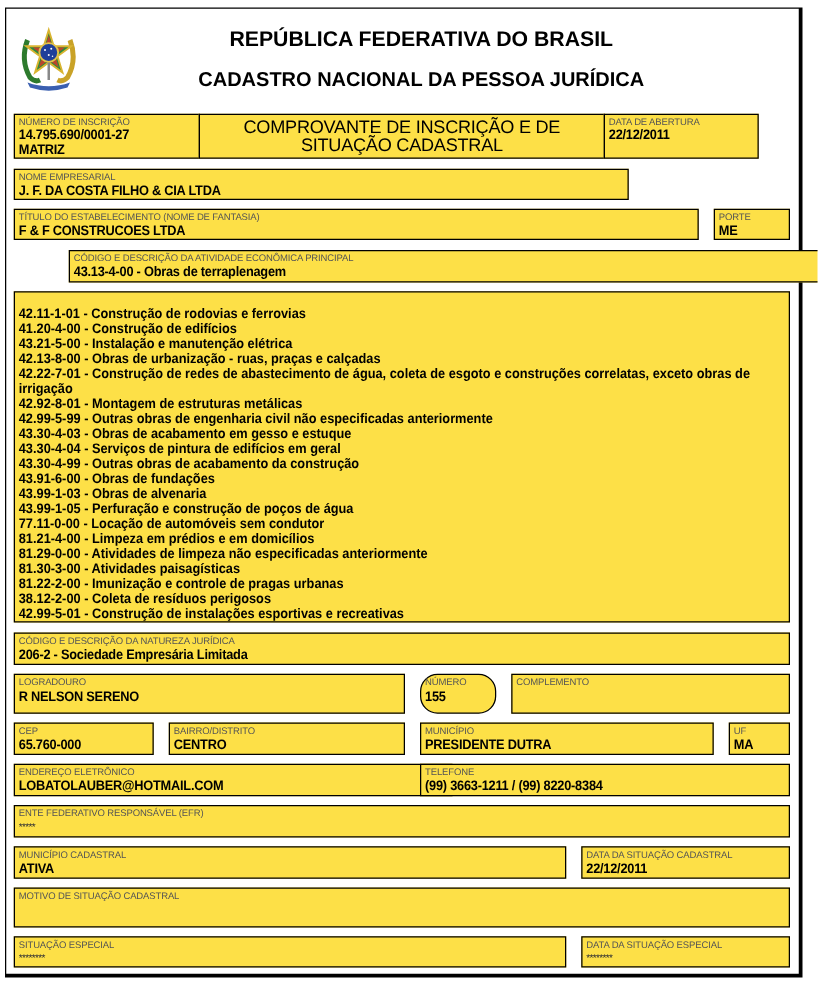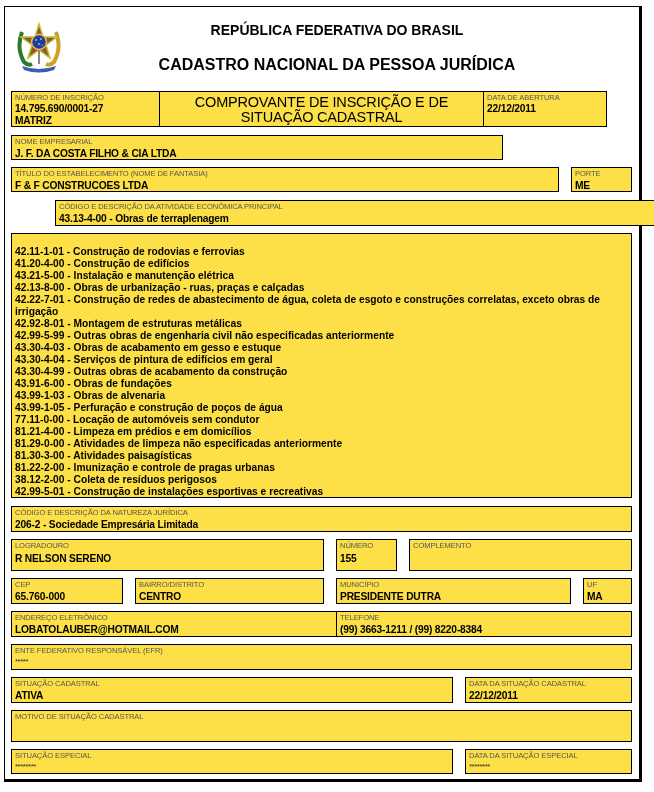--- a/index.html
+++ b/index.html
@@ -40,21 +40,21 @@
       <circle cx="27" cy="19" r="0.8" fill="#fff"></circle>
     <circle cx="25" cy="24" r="0.8" fill="#fff"></circle>
       <circle cx="28" cy="25" r="0.6" fill="#fff"></circle>
 
     <rect x="24" y="30" width="2" height="14" fill="#888"></rect>
 
     <path d="M8 46 Q25 52 42 46 L40 50 Q25 55 10 50 Z" fill="#3a5fb0"></path>
   </svg>
 </div>
 
-<div class="h1" style="top:22px; font-size:14px; left:0; padding-left:20px; box-sizing:border-box;">REPÚBLICA FEDERATIVA DO BRASIL</div>
+<div class="h1" style="top:22px; font-size:17px; left:0; padding-left:20px; box-sizing:border-box;">REPÚBLICA FEDERATIVA DO BRASIL</div>
 <div class="h1" style="top:56px; font-size:16px; padding-left:20px; box-sizing:border-box;">CADASTRO NACIONAL DA PESSOA JURÍDICA</div>
 
 <div class="box" style="left:11px; top:91px; width:149px; height:36px;">
   <span class="lbl">NÚMERO DE INSCRIÇÃO</span>
   <span class="val" style="top:10px;">14.795.690/0001-27</span>
   <span class="val" style="top:22px;">MATRIZ</span>
 </div>
 <div class="box" style="left:159px; top:91px; width:325px; height:36px;">
   <div class="title-doc" style="padding:0 14px;">COMPROVANTE DE INSCRIÇÃO E DE SITUAÇÃO CADASTRAL</div>
 </div>
@@ -109,21 +109,21 @@
 
 <div class="box" style="left:11px; top:506px; width:621px; height:26px;">
   <span class="lbl">CÓDIGO E DESCRIÇÃO DA NATUREZA JURÍDICA</span>
   <span class="val">206-2 - Sociedade Empresária Limitada</span>
 </div>
 
 <div class="box" style="left:11px; top:539px; width:313px; height:32px;">
   <span class="lbl">LOGRADOURO</span>
   <span class="val" style="top:12px;">R NELSON SERENO</span>
 </div>
-<div class="box" style="left:336px; top:539px; width:61px; height:32px;">
+<div class="box" style="left:336px; top:539px; width:61px; height:32px;border-radius:14px;">
   <span class="lbl">NÚMERO</span>
   <span class="val" style="top:12px;">155</span>
 </div>
 <div class="box" style="left:409px; top:539px; width:223px; height:32px;">
   <span class="lbl">COMPLEMENTO</span>
   <span class="val" style="top:12px;"></span>
 </div>
 
 <div class="box" style="left:11px; top:578px; width:112px; height:26px;">
   <span class="lbl">CEP</span>
@@ -150,21 +150,21 @@
   <span class="lbl">TELEFONE</span>
   <span class="val">(99) 3663-1211 / (99) 8220-8384</span>
 </div>
 
 <div class="box" style="left:11px; top:644px; width:621px; height:26px;">
   <span class="lbl">ENTE FEDERATIVO RESPONSÁVEL (EFR)</span>
   <span class="stars">*****</span>
 </div>
 
 <div class="box" style="left:11px; top:677px; width:442px; height:26px;">
-  <span class="lbl">SITUAÇÃO CADASTRAL</span>
+  <span class="lbl">MUNICÍPIO CADASTRAL</span>
   <span class="val">ATIVA</span>
 </div>
 <div class="box" style="left:465px; top:677px; width:167px; height:26px;">
   <span class="lbl">DATA DA SITUAÇÃO CADASTRAL</span>
   <span class="val">22/12/2011</span>
 </div>
 
 <div class="box" style="left:11px; top:710px; width:621px; height:32px;">
   <span class="lbl">MOTIVO DE SITUAÇÃO CADASTRAL</span>
   <span class="val"></span>

